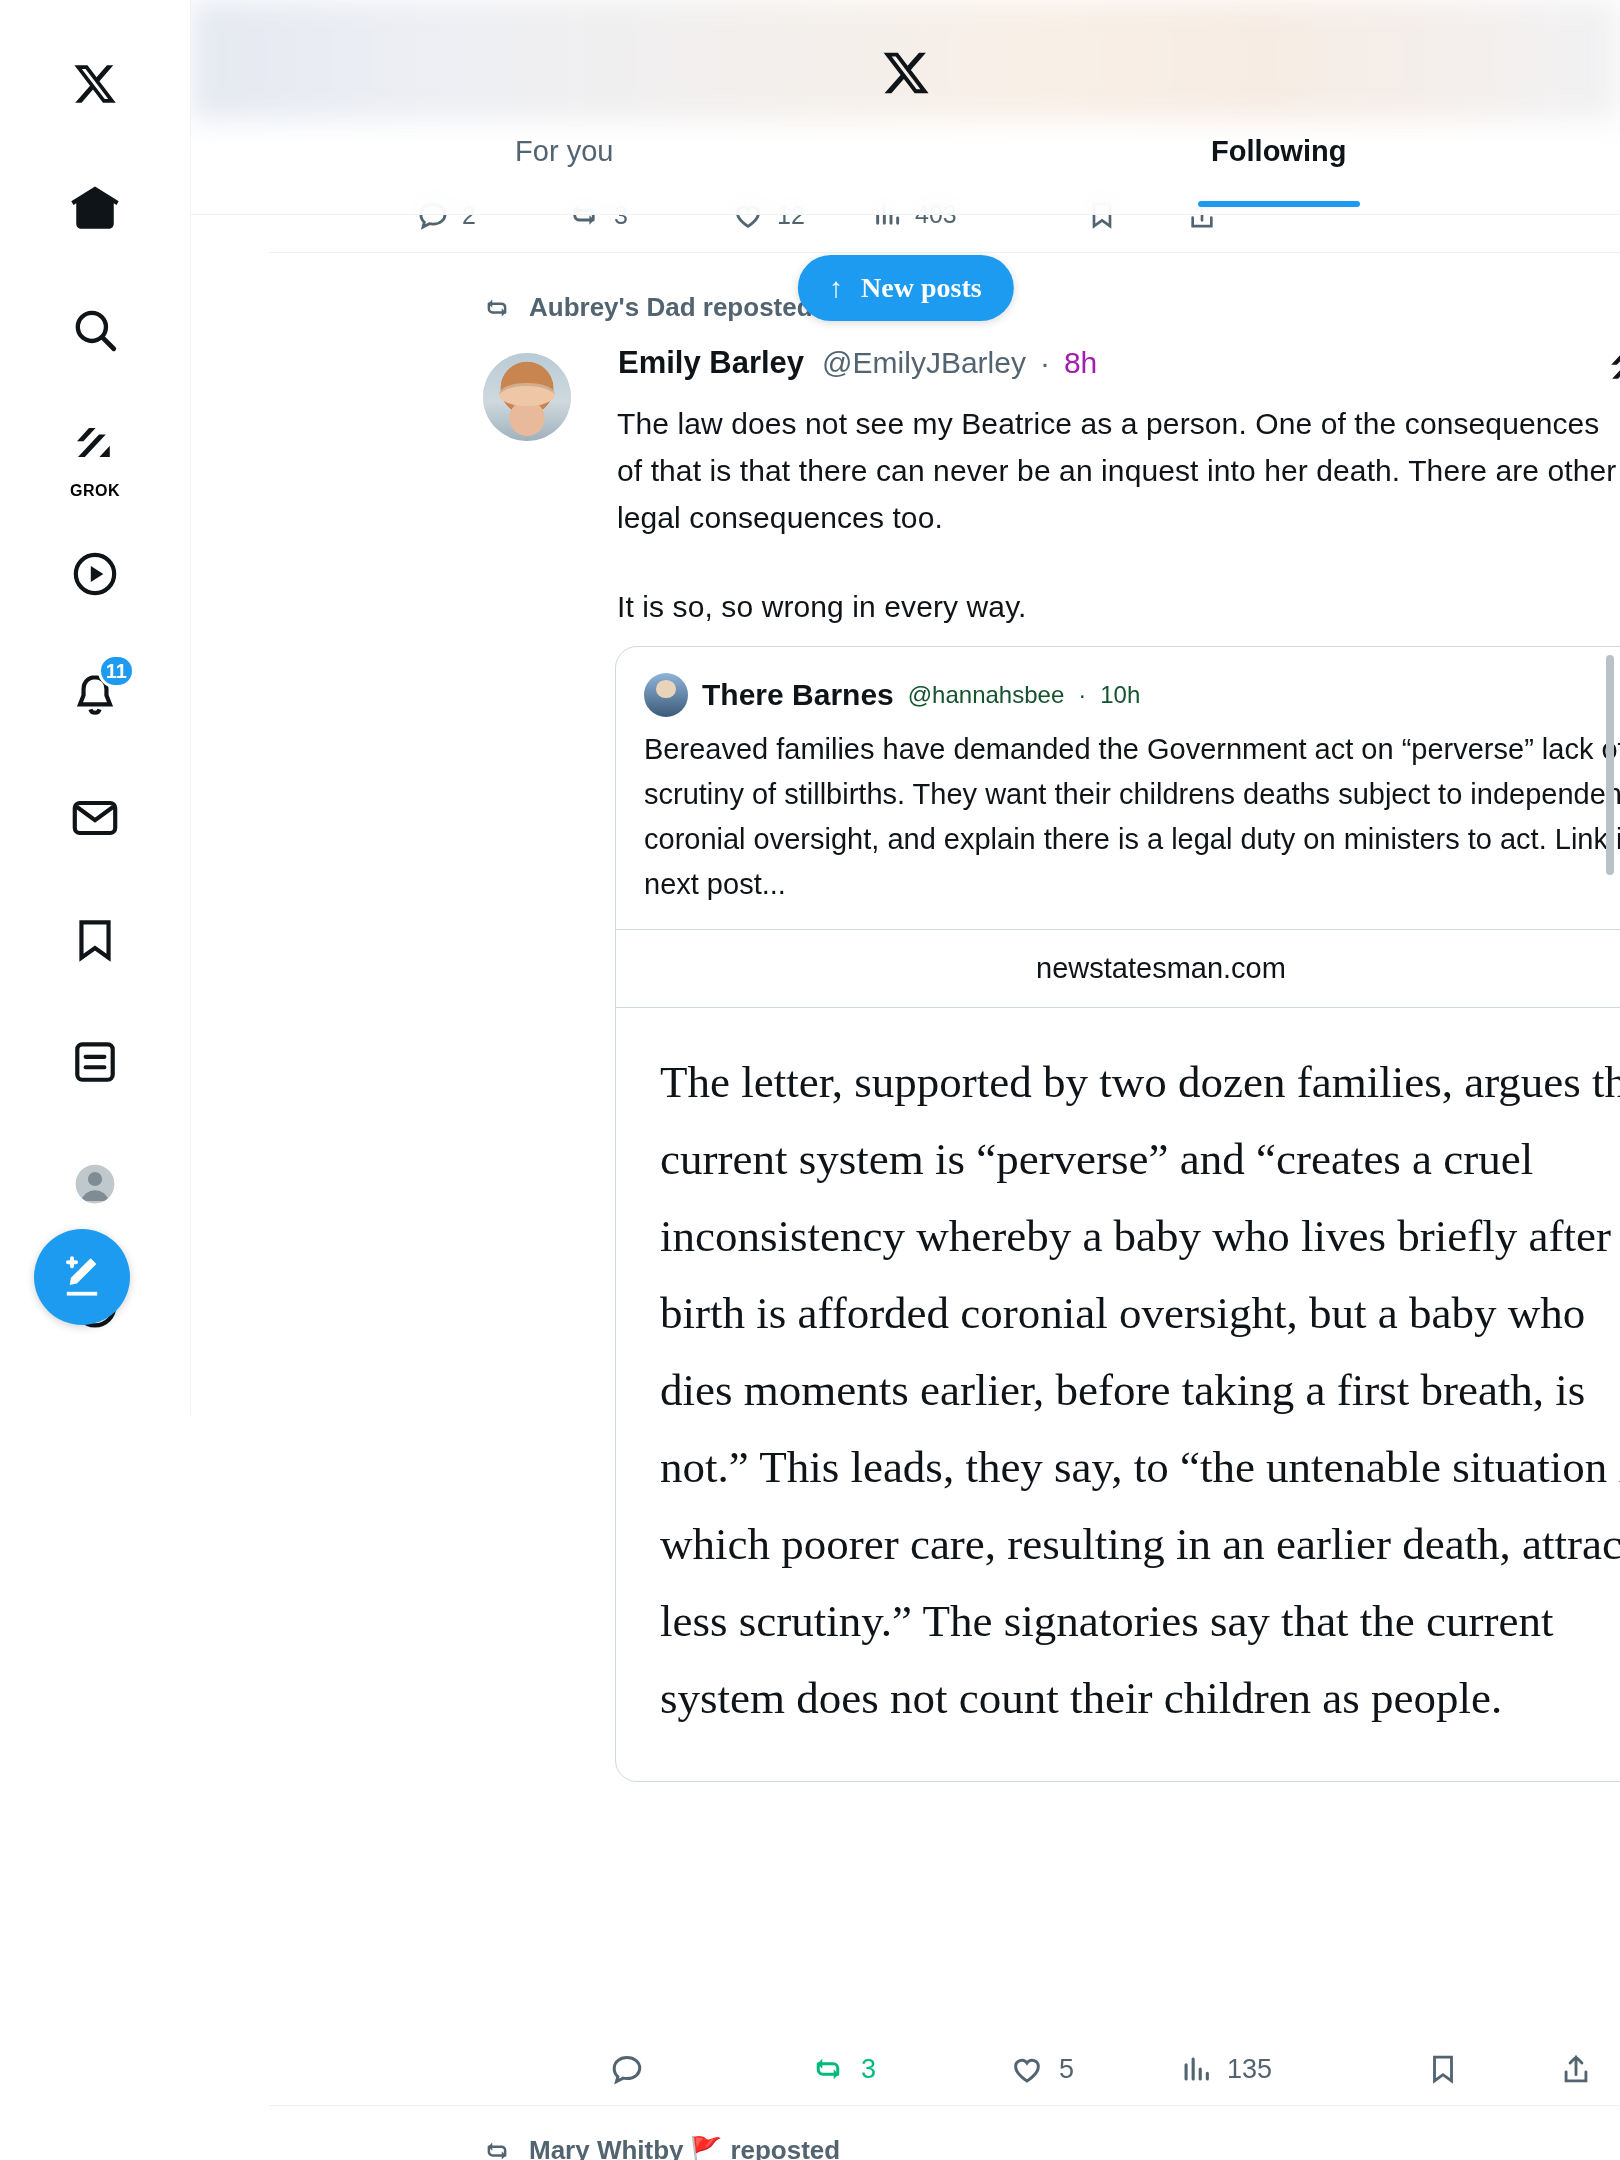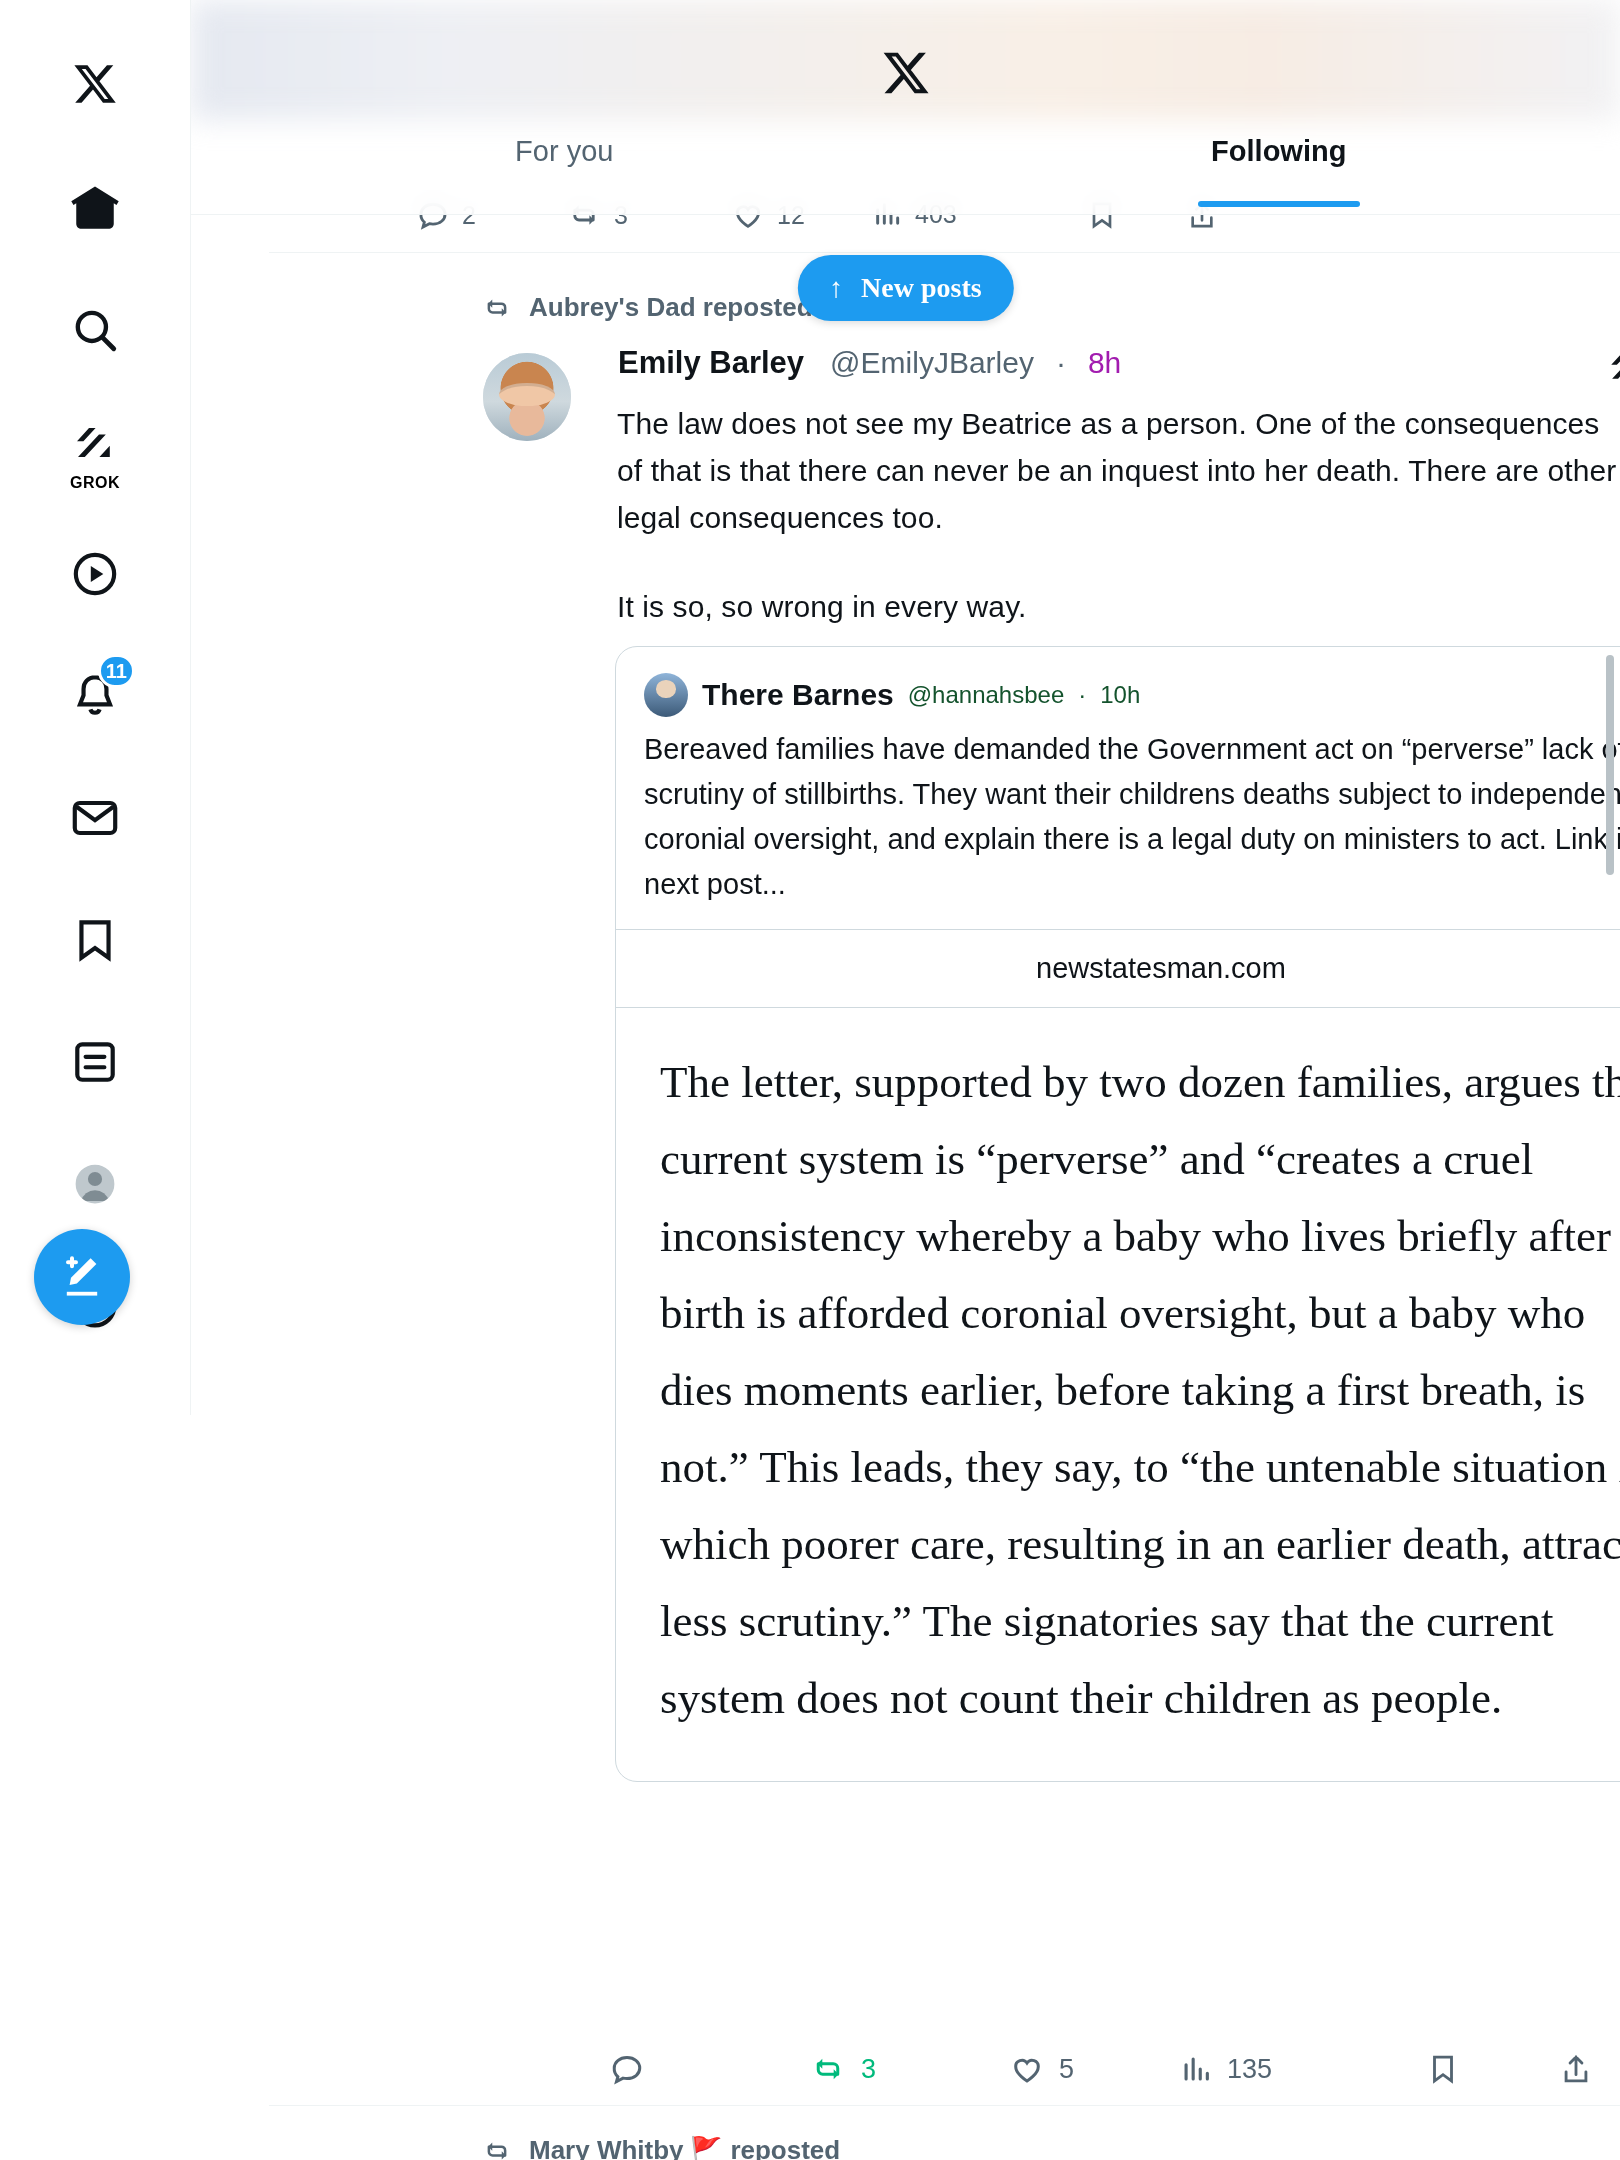--- a/index.html
+++ b/index.html
@@ -112,21 +112,21 @@
     font-size: 20px;
     display: flex;
     align-items: center;
     justify-content: center;
     border: 3px solid #fff;
     padding: 0 5px;
     font-weight: 700;
   }
   .grok-label {
     position: absolute;
-    bottom: 8px;
+    bottom: 0;
     font-size: 16px;
     font-weight: 700;
     letter-spacing: .5px;
   }
   .compose-fab {
     position: absolute;
     left: 34px; bottom: 90px;
     width: 96px; height: 96px;
     background: #1d9bf0;
     border-radius: 50%;
@@ -284,21 +284,21 @@
     position:absolute; left:18%; top:34%;
     width:64%; height:26%;
     border-radius:50%;
     background: #f0c7a6;
     box-shadow: inset 0 6px 0 -3px rgba(0,0,0,.12);
   }
   .name-row {
     position: absolute;
     display: flex;
     align-items: baseline;
-    gap: 12px;
+    gap: 4px;
     font-size: 30px;
     justify-content: space-between;
   }
   .display-name { font-weight: 700; color: #0f1419; font-size: 31px; }
   .handle { color: #536471; margin-left: 14px; font-size: 30px; }
   .dot-sep { color: #536471; margin: 0 10px; }
   .time { color: #a21caf; }
   .post-text {
     position: absolute;
     color: #0f1419;

